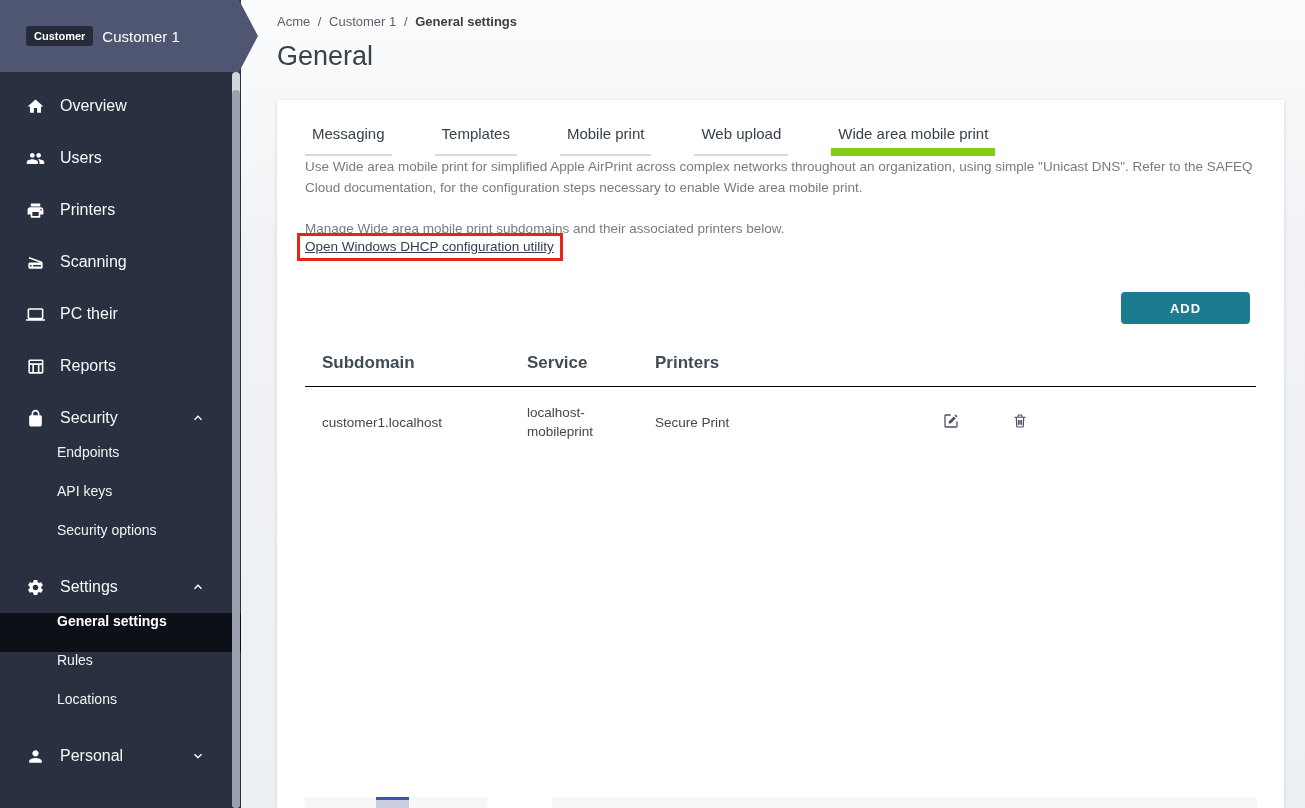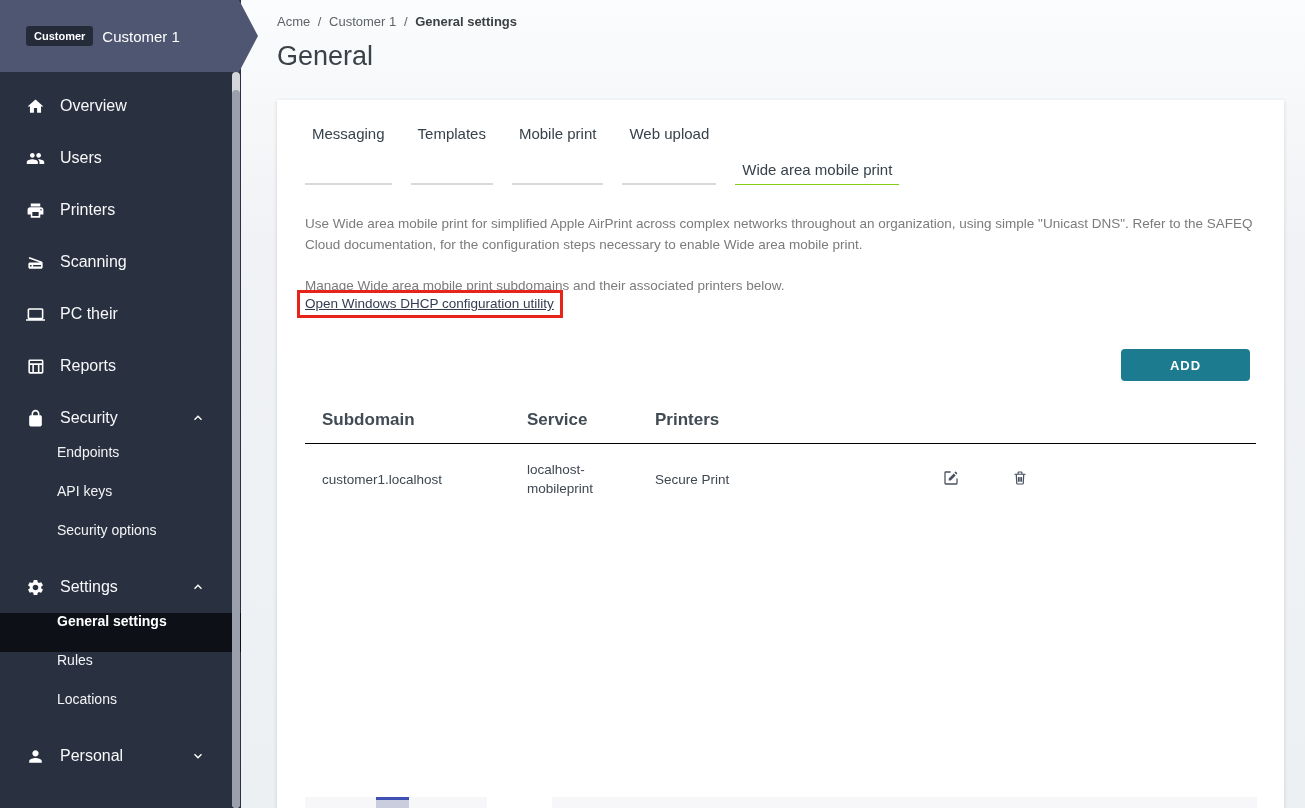--- a/index.html
+++ b/index.html
@@ -28,25 +28,25 @@
   .main { position:absolute; left:241px; top:0; width:1064px; height:808px;
     background:linear-gradient(180deg,#fbfcfd 0%,#f0f2f5 30%,#edf0f3 100%); }
   .breadcrumb { position:absolute; left:36px; top:14px; font-size:13px; color:#5f6368; }
   .breadcrumb .sep { margin:0 4px; }
   .breadcrumb .last { color:#3c4043; font-weight:bold; }
   .page-title { position:absolute; left:36px; top:41px; font-size:27px; color:#3a4149; font-weight:400; }
 
   .card { position:absolute; left:36px; top:100px; width:1007px; height:708px; background:#ffffff;
     box-shadow:0 1px 4px rgba(0,0,0,.14); padding:0 28px; }
 
-  .tabs { margin-top:25px; display:flex; }
+  .tabs { margin-top:25px; display:flex;gap:24px; }
   .tab { font-size:15px; color:#37424c; padding:0 7px 9px 7px; margin-right:19px; border-bottom:2px solid #d9d9d9; cursor:pointer; white-space:nowrap; }
-  .tab.active { border-bottom:1px solid #84cc16; padding-bottom:6px;margin-top:36px; }
-
-  .intro { margin-top:28px; font-size:13.5px; line-height:21px; color:#7b7b7b; max-width:950px; }
+  .tab.active { border-bottom:8px solid #84cc16; padding-bottom:6px; }
+
+  .intro { font-size:13.5px; line-height:21px; color:#7b7b7b; max-width:950px; }
   .manage { margin-top:24px; font-size:13.5px; line-height:13px; color:#7b7b7b; }
   .linkbox { display:inline-block; border:3px solid #e8231a; padding:1px 6px 3px 5px; position:relative; left:-8px; margin-top:-2px; }
   .dhcp-link { font-size:13.5px; color:#333d52; text-decoration:underline; cursor:pointer; }
 
   .btn-row { display:flex; justify-content:flex-end; margin-top:31px; padding-right:6px; }
   .add-btn { width:129px; height:32px; background:#1d7b90; color:#fff; border:none; border-radius:4px;
     font-family:"Liberation Sans", sans-serif; font-size:13px; font-weight:bold; letter-spacing:1px; cursor:pointer; }
 
   .table { margin-top:20px; }
   .thead { display:grid; grid-template-columns:205px 128px 286px 69px auto; padding:9px 0 13px 17px;

